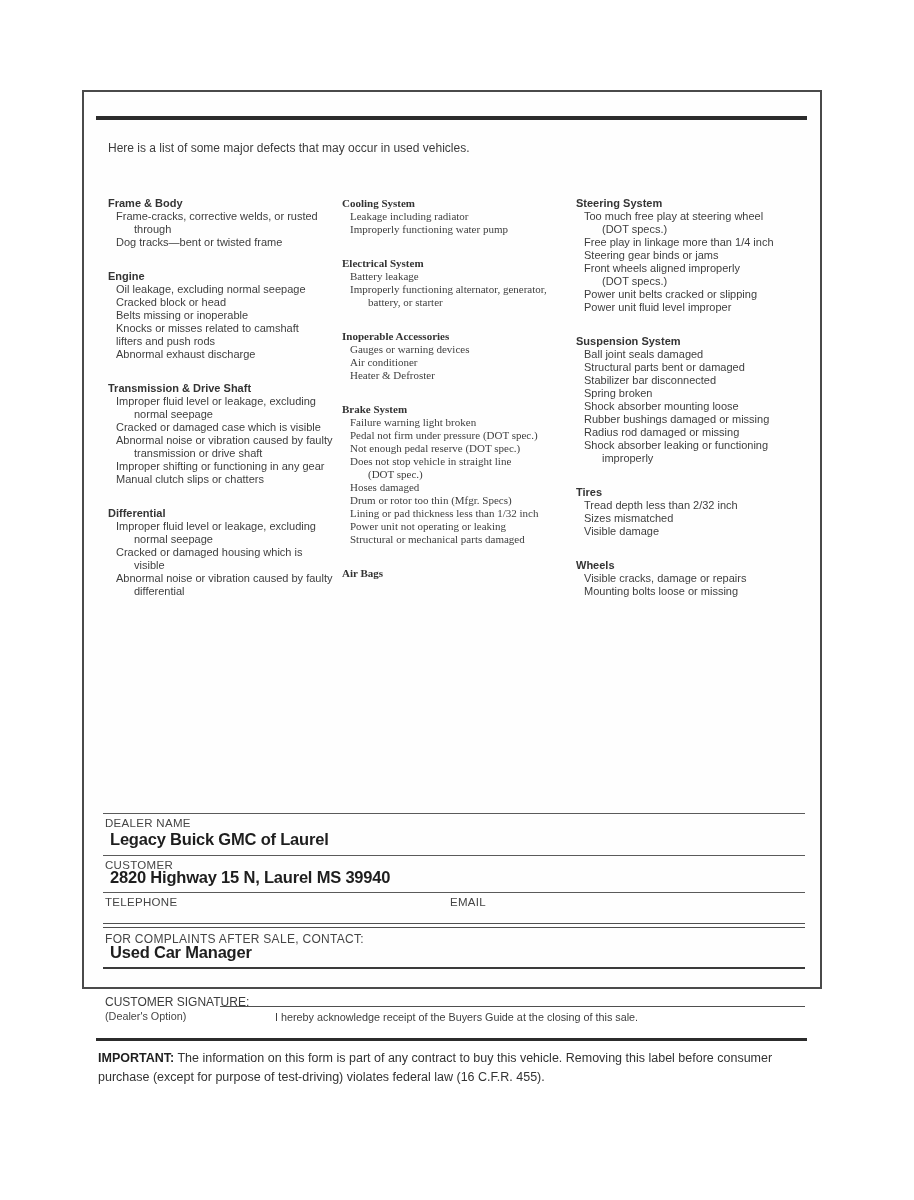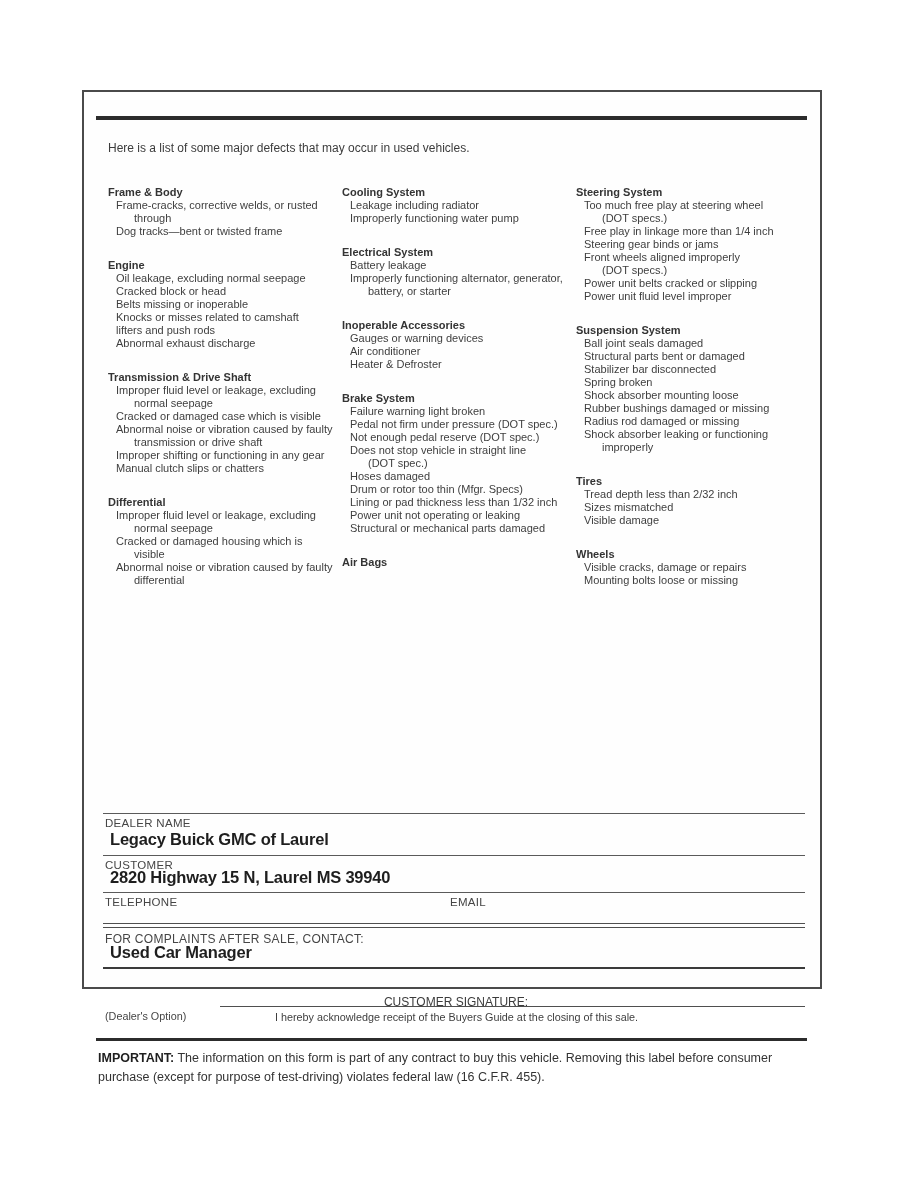--- a/index.html
+++ b/index.html
@@ -12,24 +12,24 @@
     position:absolute;left:82px;top:90px;width:740px;height:899px;
     box-sizing:border-box;border:2px solid #4a4a4a;background:#fefefe;
   }
   .rule-thick{position:absolute;left:12px;width:711px;background:#2c2c2c;}
   .rule-top{top:24px;height:4px;}
   .rule-bottom{top:946px;height:3px;}
   .intro{position:absolute;left:24px;top:49px;font-size:12px;color:#3c3c3c;}
   .columns{position:absolute;top:88px;left:0;right:0;}
   .col{position:absolute;top:0;font-size:11px;line-height:13px;color:#3e3e3e;}
   #col-0{left:24px;width:232px;}
-  #col-1{left:258px;width:232px;}
+  #col-1{left:258px;width:232px;font-family:Liberation Serif, serif;}
   #col-2{left:492px;width:228px;}
   .sec-title{font-weight:bold;color:#343434;margin-top:21px;}
-  .section:first-child .sec-title{margin-top:6px;}
+  .section:first-child .sec-title{margin-top:17px;}
   .line{padding-left:8px;}
   .line.i2{padding-left:26px;}
   
   .hline{position:absolute;left:19px;width:702px;height:0;border-top:1px solid #5a5a5a;}
   .hline.l1{top:721px;}
   .hline.l2{top:763px;}
   .hline.l3{top:800px;}
   .dline{position:absolute;left:19px;width:702px;top:831px;height:3px;
     border-top:1px solid #4f4f4f;border-bottom:1px solid #4f4f4f;}
   .hline2{position:absolute;left:19px;width:702px;top:875px;height:2px;background:#3a3a3a;}
@@ -39,21 +39,21 @@
     letter-spacing:-0.2px;
   }
   .lab-dealer{top:725px;}
   .val-dealer{top:738px;}
   .lab-address{top:767px;}
   .val-address{top:776px;}
   .lab-phone{top:804px;}
   .lab-email{top:804px;left:366px;}
   .lab-complaints{top:840px;font-size:12px;}
   .val-complaints{top:851px;}
-  .sig-row{position:absolute;left:21px;top:903px;width:702px;font-size:12px;color:#3c3c3c;text-align:center;}
+  .sig-row{position:absolute;left:21px;top:903px;width:702px;font-size:12px;color:#3c3c3c;}
   .sig-line{
     position:absolute;left:136px;top:914px;width:585px;height:0;
     border-bottom:1px solid #4f4f4f;
   }
   .sig-sub{position:absolute;left:21px;top:918px;font-size:10.8px;color:#454545;}
   .sig-ack{position:absolute;left:191px;top:919px;font-size:10.8px;color:#3e3e3e;}
   .important{
     position:absolute;left:14px;top:957px;width:700px;
     font-size:12.5px;line-height:19px;color:#333;
   }

